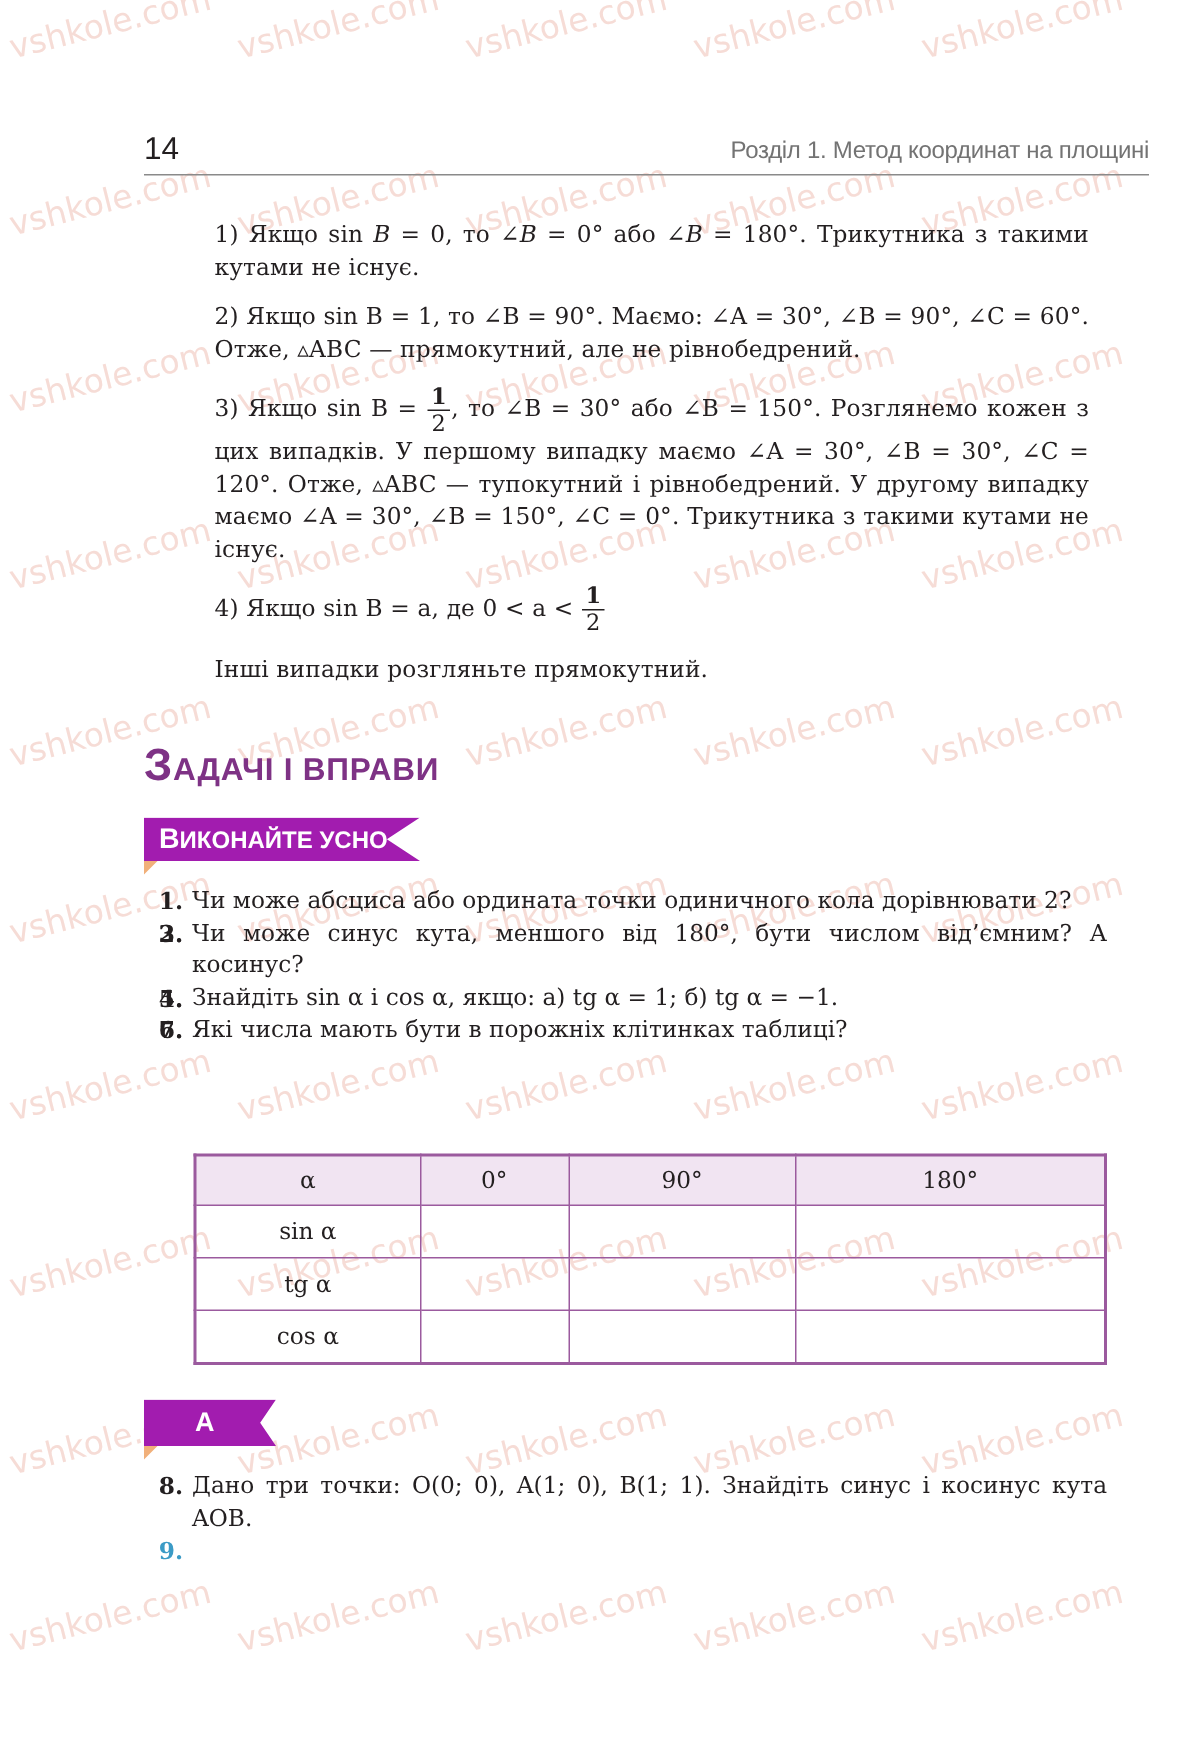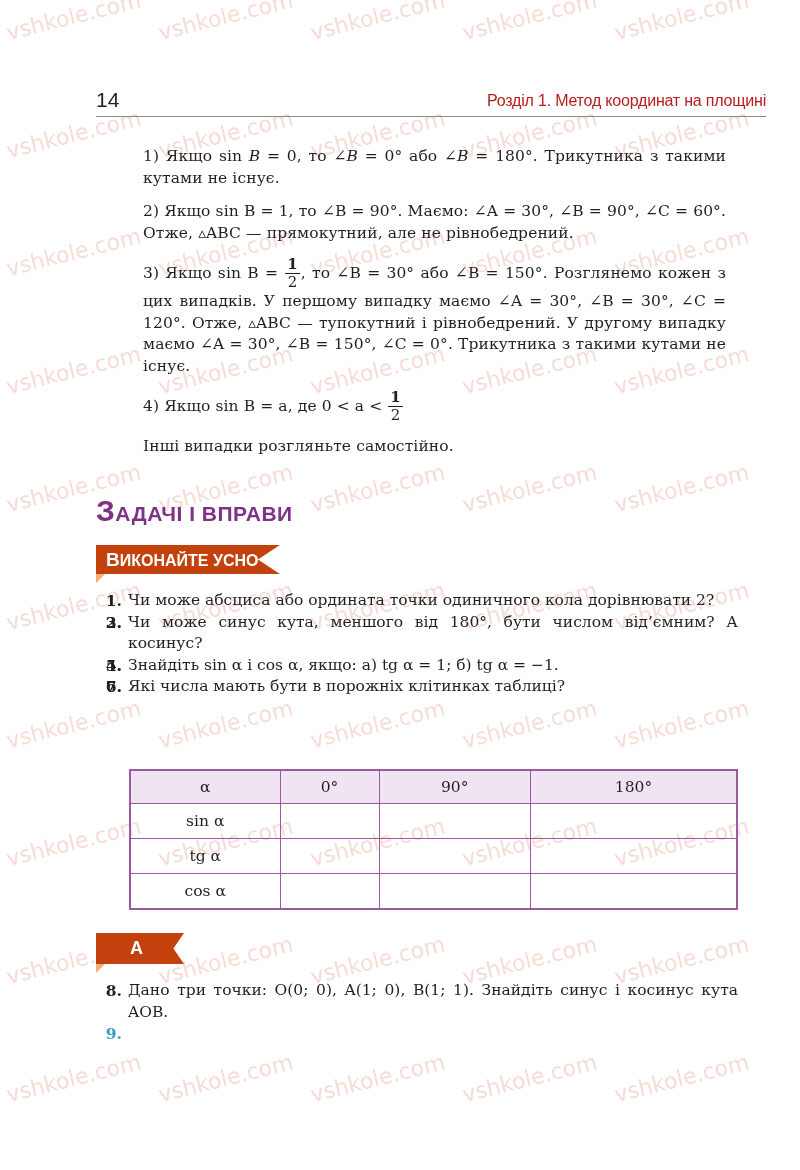--- a/index.html
+++ b/index.html
@@ -12,37 +12,37 @@
       position: absolute; font-family: "DejaVu Sans", sans-serif; font-size: 22px;
       color: #f6dcd6; transform: rotate(-14deg); transform-origin: left bottom; white-space: nowrap;
     }
     .content { position: absolute; inset: 0; z-index: 1; }
     .page-header {
       position: absolute; left: 96px; top: 88px; width: 670px; height: 28px;
       border-bottom: 1px solid #8a8a8a;
       font-family: "Liberation Sans", sans-serif;
     }
     .page-num { position: absolute; left: 0; top: 0; font-size: 21px; color: #231f20; }
-    .section-title-hdr { position: absolute; right: 0; top: 4px; font-size: 16px; color: #b91c1c; letter-spacing: -0.2px; }
+    .section-title-hdr { position: absolute; right: 0; top: 4px; font-size: 16px; color: #737373; letter-spacing: -0.2px; }
 
     .para { position: absolute; left: 131px; width: 607px; font-size: 15.5px; line-height: 21.5px; text-align: justify; letter-spacing: 0.1px; }
     .para p { margin: 12px; }
     .i { font-style: italic; }
     .frac { display: inline-block; vertical-align: middle; text-align: center; font-size: 15px; line-height: 17px; margin: 0 1px; }
     .frac .num { display: block; border-bottom: 1px solid #231f20; padding: 0 2px; font-weight: bold; }
     .frac .den { display: block; padding: 0 2px; }
 
     .heading-main {
       position: absolute; left: 96px; top: 494px; font-family: "Liberation Sans", sans-serif;
       font-weight: bold; color: #7e3285; font-size: 21px; letter-spacing: 0.5px;
     }
     .heading-main .cap { font-size: 30px; }
 
     .ribbon {
-      position: absolute; background: #c2410c; color: #fff;
+      position: absolute; background: #a21caf; color: #fff;
       font-family: "Liberation Sans", sans-serif; font-weight: bold;
       clip-path: polygon(0 0, 100% 0, 88% 50%, 100% 100%, 0 100%);
     }
     .ribbon-tail {
       position: absolute; width: 0; height: 0;
       border-left: 9px solid #f1b07a; border-bottom: 9px solid transparent;
     }
     .ribbon-1 { left: 96px; top: 545px; width: 184px; height: 29px; font-size: 16px; line-height: 29px; padding-left: 10px; box-sizing: border-box; }
     .ribbon-1 .cap { font-size: 19px; }
     .ribbon-2 { left: 96px; top: 933px; width: 88px; height: 31px; font-size: 18px; line-height: 31px; padding-left: 34px; box-sizing: border-box; }
@@ -128,21 +128,21 @@
     <p>
       <span>1) Якщо sin </span><span class="i">B</span><span> = 0, то ∠</span><span class="i">B</span><span> = 0° або ∠</span><span class="i">B</span><span> = 180°. Трикутника з такими кутами не існує.</span>
     </p>
     <p>2) Якщо sin B = 1, то ∠B = 90°. Маємо: ∠A = 30°, ∠B = 90°, ∠C = 60°. Отже, ▵ABC — прямокутний, але не рівнобедрений.</p>
     <p style="margin-top:6px;">
       <span>3) Якщо sin B = </span><span class="frac"><span class="num">1</span><span class="den">2</span></span><span>, то ∠B = 30° або ∠B = 150°. Розглянемо кожен з цих випадків. У першому випадку маємо ∠A = 30°, ∠B = 30°, ∠C = 120°. Отже, ▵ABC — тупокутний і рівнобедрений. У другому випадку маємо ∠A = 30°, ∠B = 150°, ∠C = 0°. Трикутника з такими кутами не існує.</span>
     </p>
     <p style="margin-top:4px;">
       <span>4) Якщо sin B = a, де 0 &lt; a &lt; </span><span class="frac"><span class="num">1</span><span class="den">2</span></span>
     </p>
-    <p>Інші випадки розгляньте самостійно.</p>
+    <p>Інші випадки розгляньте прямокутний.</p>
   </div>
 
   <div class="heading-main">
     <span class="cap">З</span><span>АДАЧІ І ВПРАВИ</span>
   </div>
 
   <div class="ribbon ribbon-1">
     <span class="cap">В</span><span>ИКОНАЙТЕ УСНО</span>
   </div>
   <div class="ribbon-tail" style="left:96px; top:574px;"></div>

